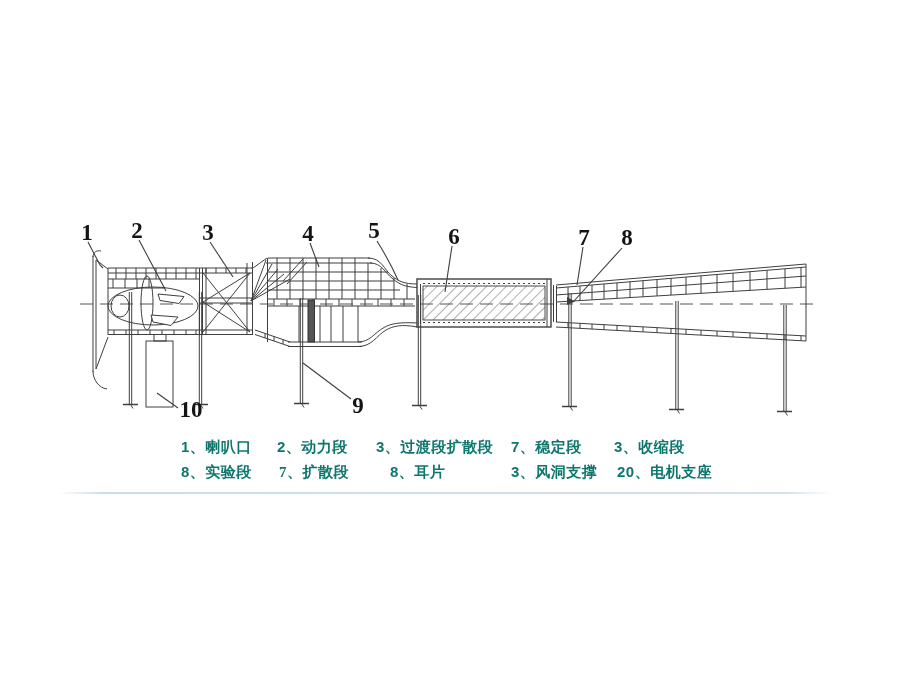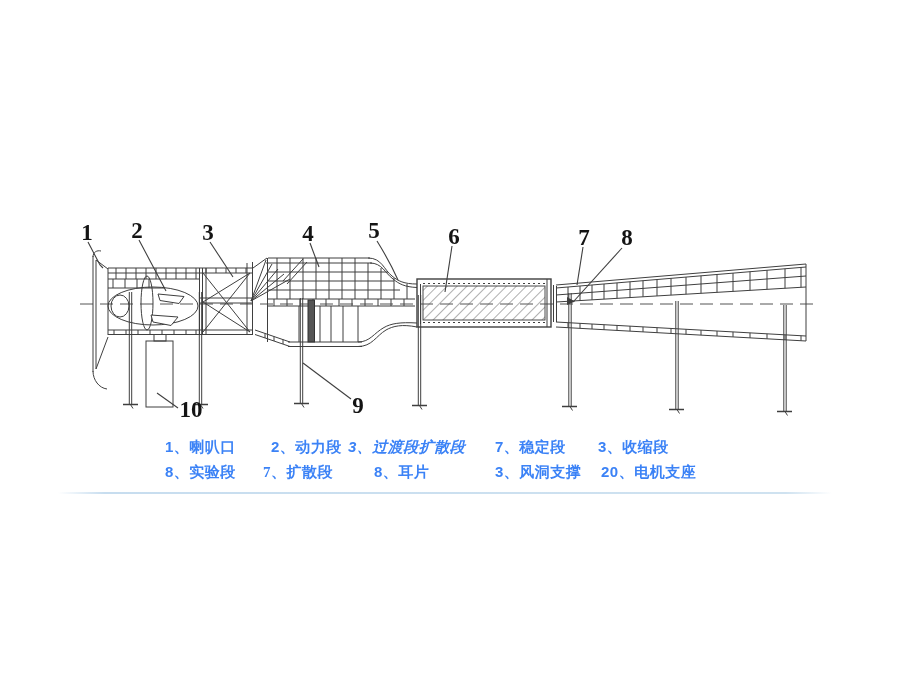--- a/index.html
+++ b/index.html
@@ -1,21 +1,21 @@
 <!DOCTYPE html>
 <html><head>
 <meta charset="utf-8">
 <style>
   html,body{margin:0;padding:0;background:#fff;}
   .stage{position:relative;width:900px;height:682px;background:#ffffff;overflow:hidden;
          font-family:"Liberation Sans",sans-serif;}
   svg{position:absolute;left:0;top:0;}
-  .legend-item{position:absolute;font-size:15px;font-weight:600;color:#3b82f6;
+  .legend-item{position:absolute;font-size:15px;font-weight:600;color:#0f766e;
                white-space:nowrap;letter-spacing:0.5px;
-               font-family:"Liberation Sans",sans-serif;}
+               font-family:"Liberation Sans",sans-serif;margin-left:16px;}
   .divider{position:absolute;left:58px;top:492px;width:774px;height:2px;
            background:linear-gradient(90deg,rgba(205,226,240,0),#c7ddef 6%,#cfe2f0 94%,rgba(205,226,240,0));}
   .callout-num{font-family:"Liberation Serif",serif;font-weight:bold;font-size:23px;fill:#141414;}
 </style>
 </head>
 <body>
 
 <div class="stage">
 
 <svg width="900" height="682" viewBox="0 0 900 682">
@@ -291,22 +291,22 @@
     <text class="callout-num" x="454" y="244">6</text>
     <text class="callout-num" x="584" y="245">7</text>
     <text class="callout-num" x="627" y="245">8</text>
     <text class="callout-num" x="358" y="413">9</text>
     <text class="callout-num" x="191" y="417">10</text>
   </g>
 </svg>
 
   <div>
     <div class="legend-item" style="left:165px;top:438px;">1、喇叭口</div>
-    <div class="legend-item" style="left:271px;top:438px;text-align:center;">2、动力段</div>
-    <div class="legend-item" style="left:348px;top:438px;font-style:italic;">3、过渡段扩散段</div>
+    <div class="legend-item" style="left:261px;top:438px;text-align:center;">2、动力段</div>
+    <div class="legend-item" style="left:360px;top:438px;">3、过渡段扩散段</div>
     <div class="legend-item" style="left:495px;top:438px;">7、稳定段</div>
     <div class="legend-item" style="left:598px;top:438px;">3、收缩段</div>
     <div class="legend-item" style="left:165px;top:463px;">8、实验段</div>
     <div class="legend-item" style="left:263px;top:463px;font-family:Liberation Serif, serif;">7、扩散段</div>
     <div class="legend-item" style="left:374px;top:463px;text-align:right;">8、耳片</div>
     <div class="legend-item" style="left:495px;top:463px;">3、风洞支撑</div>
     <div class="legend-item" style="left:601px;top:463px;">20、电机支座</div>
   </div>
 
   <div class="divider"></div>

